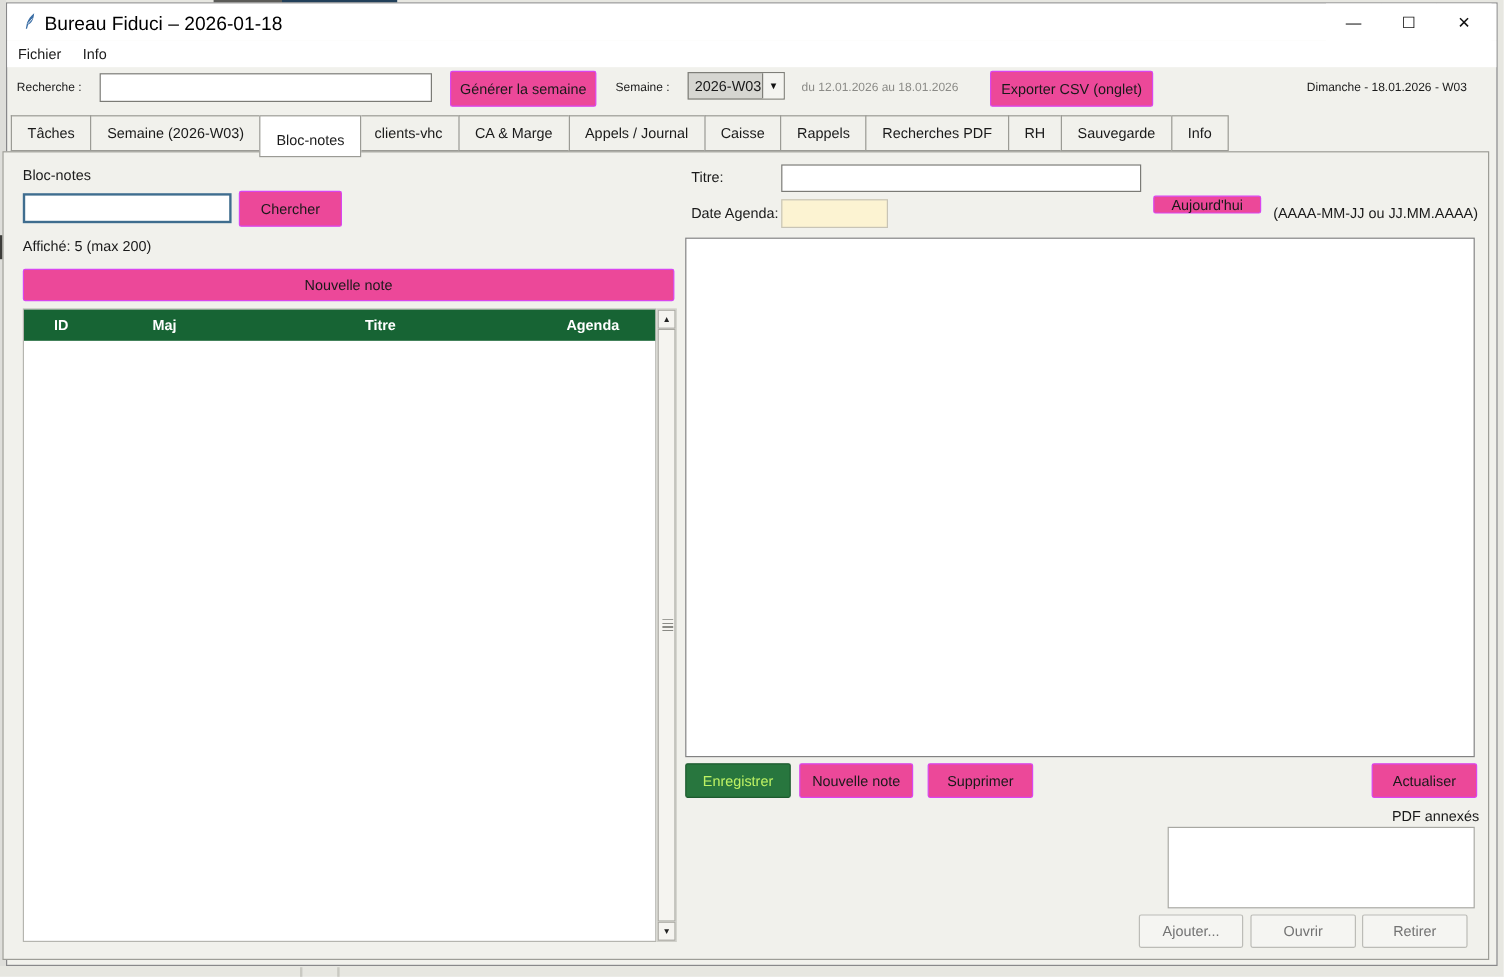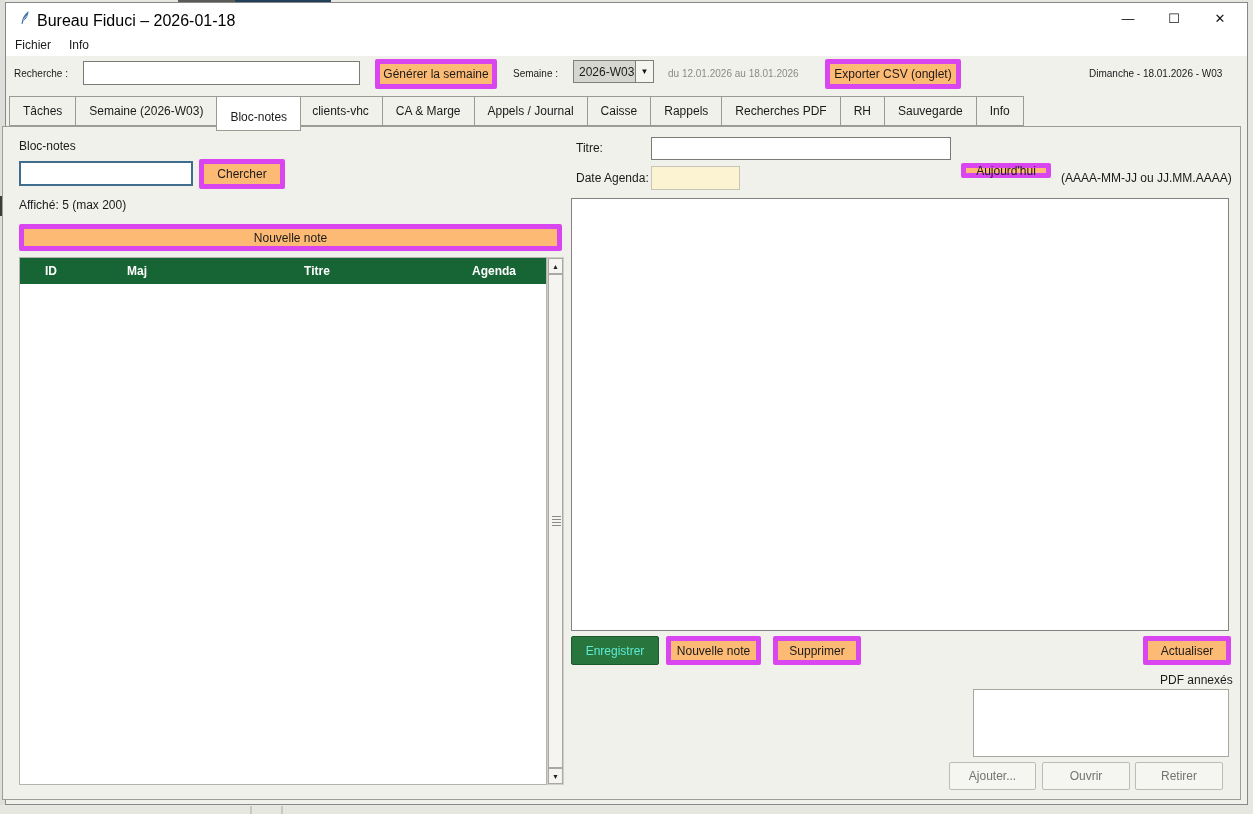--- a/index.html
+++ b/index.html
@@ -28,21 +28,21 @@
              font-size:13px; color:#111; background:#ffffff; }
 
   .menubar { position:absolute; left:0; top:31px; width:100%; height:22px; background:#ffffff; display:flex; align-items:flex-end; }
   .menu-item { padding:0 9px; height:22px; display:flex; align-items:center; font-size:12px; }
 
   
   .toolbar-label { position:absolute; font-size:10px; color:#1a1a1a; white-space:nowrap; }
   .muted { color:#8b8b87; }
   .entry { position:absolute; background:#fff; border:1px solid #7b7b76; font-size:12px; padding:2px 4px;
            font-family:"Liberation Sans", sans-serif; outline:none; }
-  .btn { position:absolute; background:#fdba74; border:5px solid #d946ef; border-radius:2px;
+  .btn { position:absolute; background:#ec4899; border:1px solid #d946ef; border-radius:2px;
          font-size:12px; font-family:"Liberation Sans", sans-serif; color:#1a1a1a;
          display:flex; align-items:center; justify-content:center; cursor:default; }
   .combo { position:absolute; left:573px; top:60px; width:81px; height:23px; background:#d6d6d1;
            border:1px solid #7f7f79; display:flex; align-items:center; }
   .combo-value { flex:1; padding-left:5px; font-size:12px; }
   .combo-arrow { width:18px; height:100%; border-left:1px solid #7f7f79; background:#f4f4f0;
                  display:flex; align-items:center; justify-content:center; font-size:8px; color:#111; }
 
   
   .tabs { position:absolute; left:9px; top:96px; display:flex; align-items:flex-start; height:34px; }
@@ -68,21 +68,21 @@
   .sb-arrow { position:absolute; left:0; width:15px; height:16px; background:#f5f4f0; border:1px solid #a9a8a2;
               display:flex; align-items:center; justify-content:center; font-size:7px; color:#222; }
   .sb-thumb { position:absolute; left:0; top:16px; width:15px; height:494px; background:#f5f4f0; border:1px solid #a9a8a2; }
   .sb-grip { position:absolute; left:3px; top:50%; margin-top:-5px; width:9px; height:10px;
              background:repeating-linear-gradient(#8a8a85 0 1px, transparent 1px 3px); }
 
   
   .date-entry { background:#fcf3d2; border:1px solid #c8c4b6; }
   .textarea { position:absolute; left:571px; top:198px; width:658px; height:433px; background:#fff;
               border:1px solid #828282; resize:none; font-family:"Liberation Sans", sans-serif; font-size:12px; outline:none; }
-  .btn-green { background:#28763e; border:1px solid #1c5a2e; color:#5eead4; }
+  .btn-green { background:#28763e; border:1px solid #1c5a2e; color:#bef264; }
   .btn-disabled { color:#737373; border:1px solid #bcbcb7; background:#f5f5f2; }
   .listbox { position:absolute; left:973px; top:689px; width:256px; height:68px; background:#fff; border:1px solid #a8a8a2; }
 </style>
 </head>
 <body>
 
 <div class="desktop">
 
   <div class="artifact-top-gray"></div>
   <div class="artifact-top-navy"></div>

